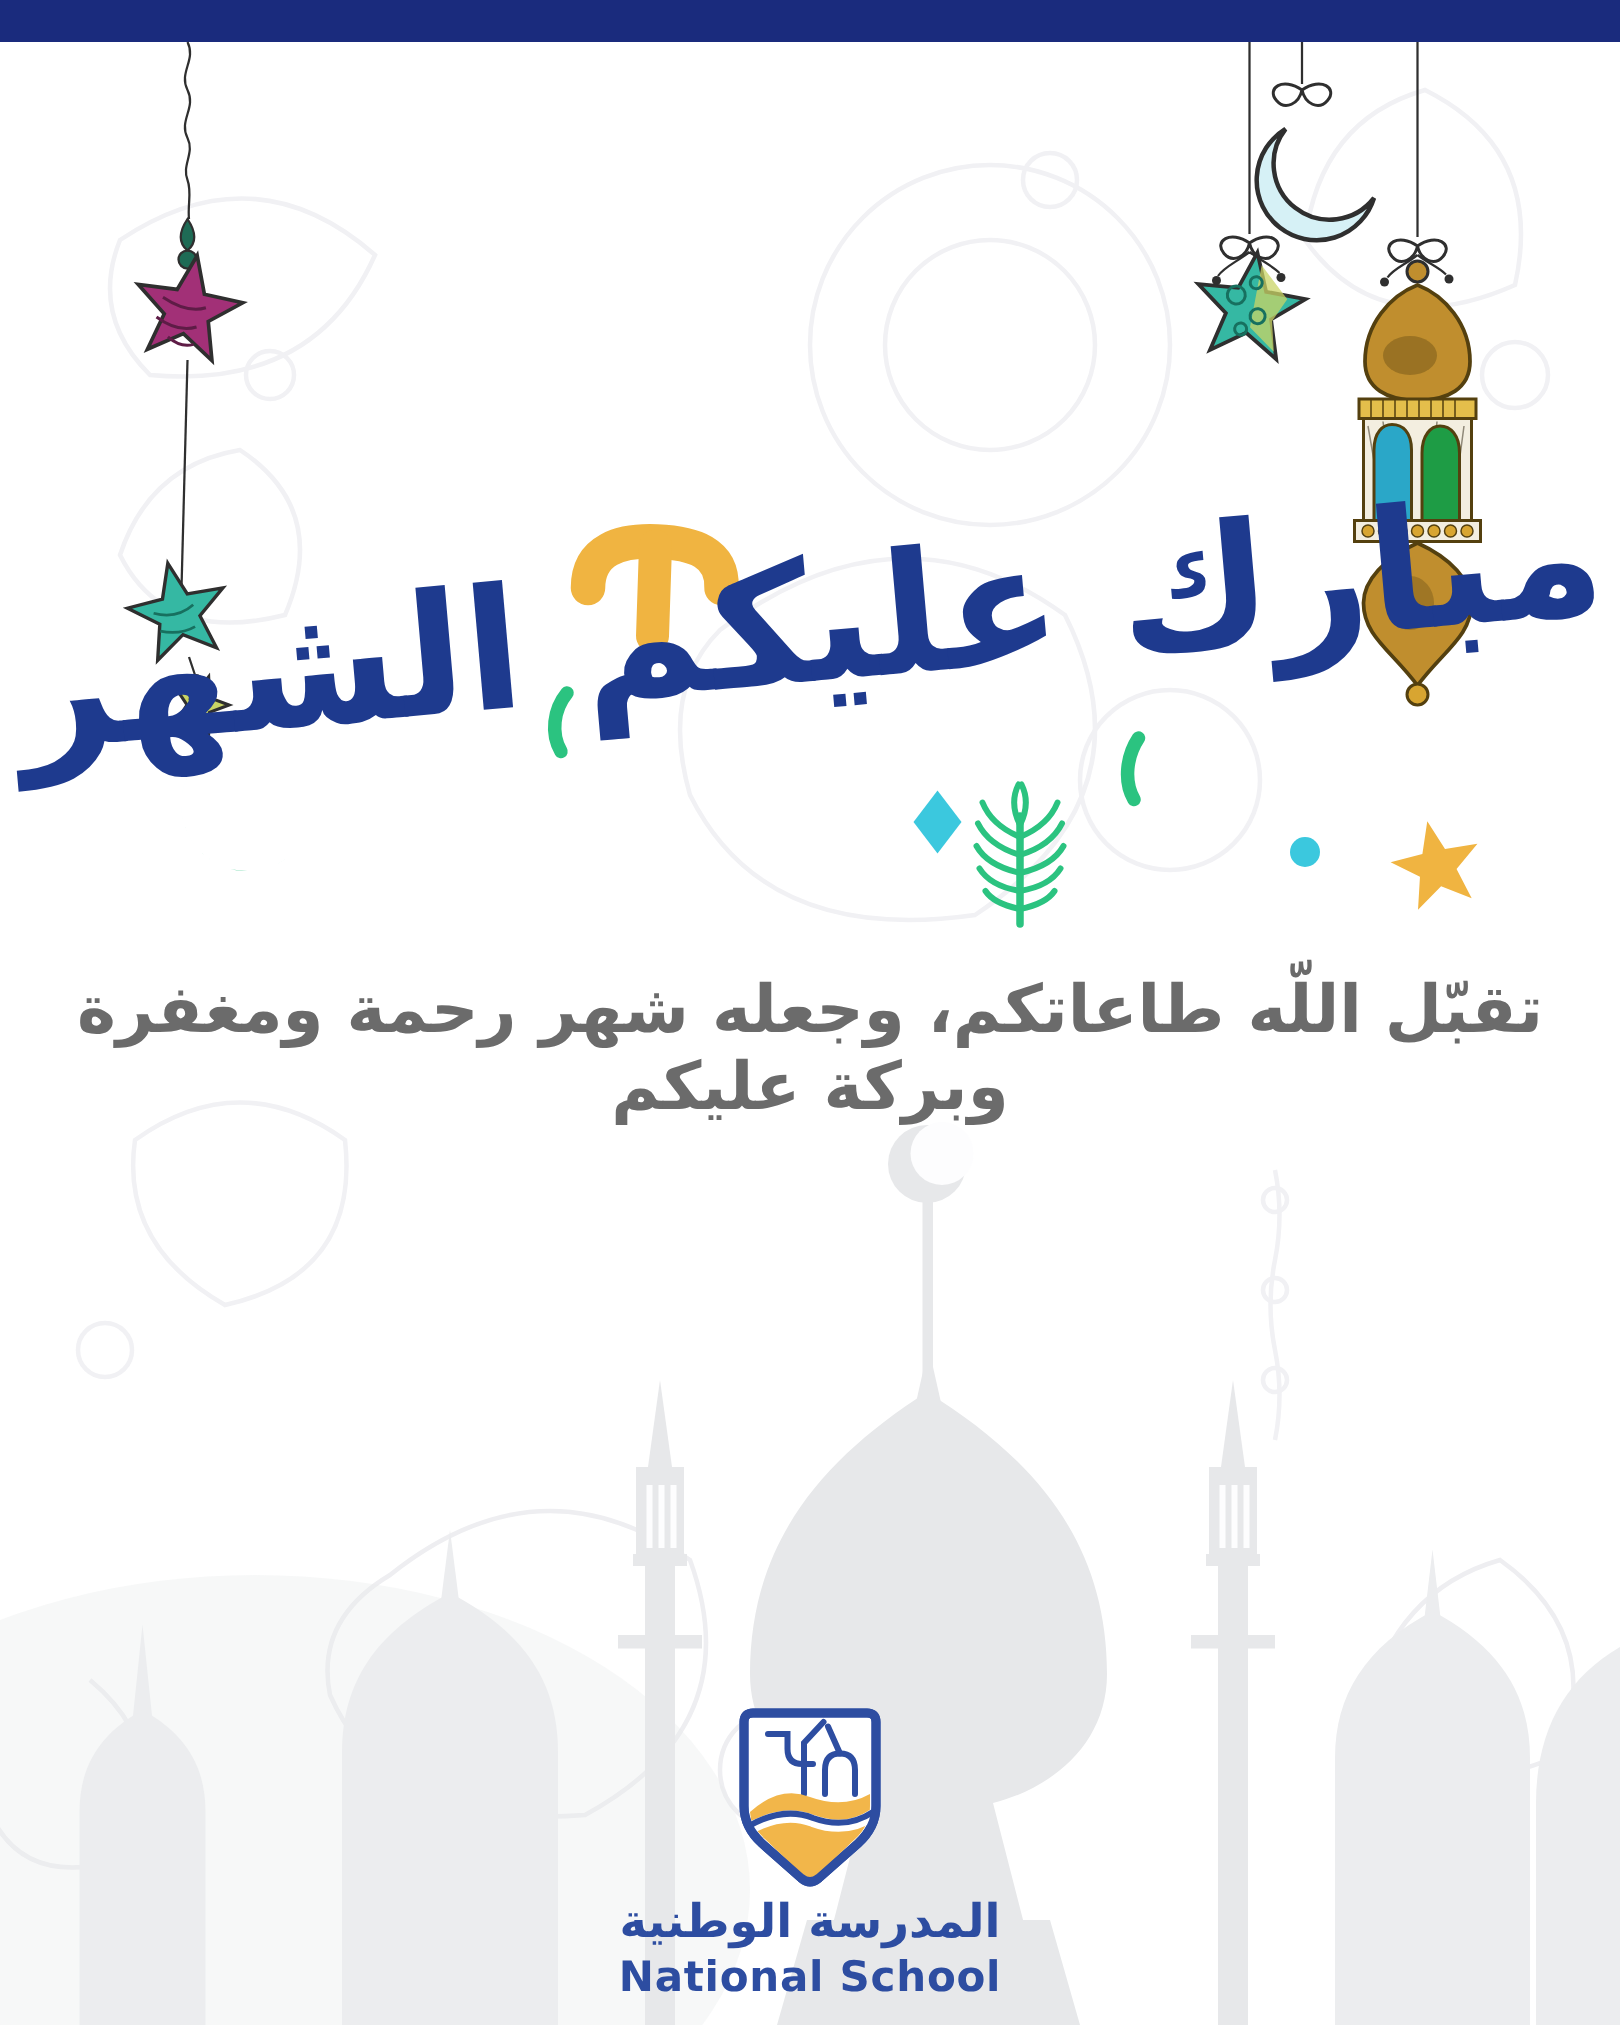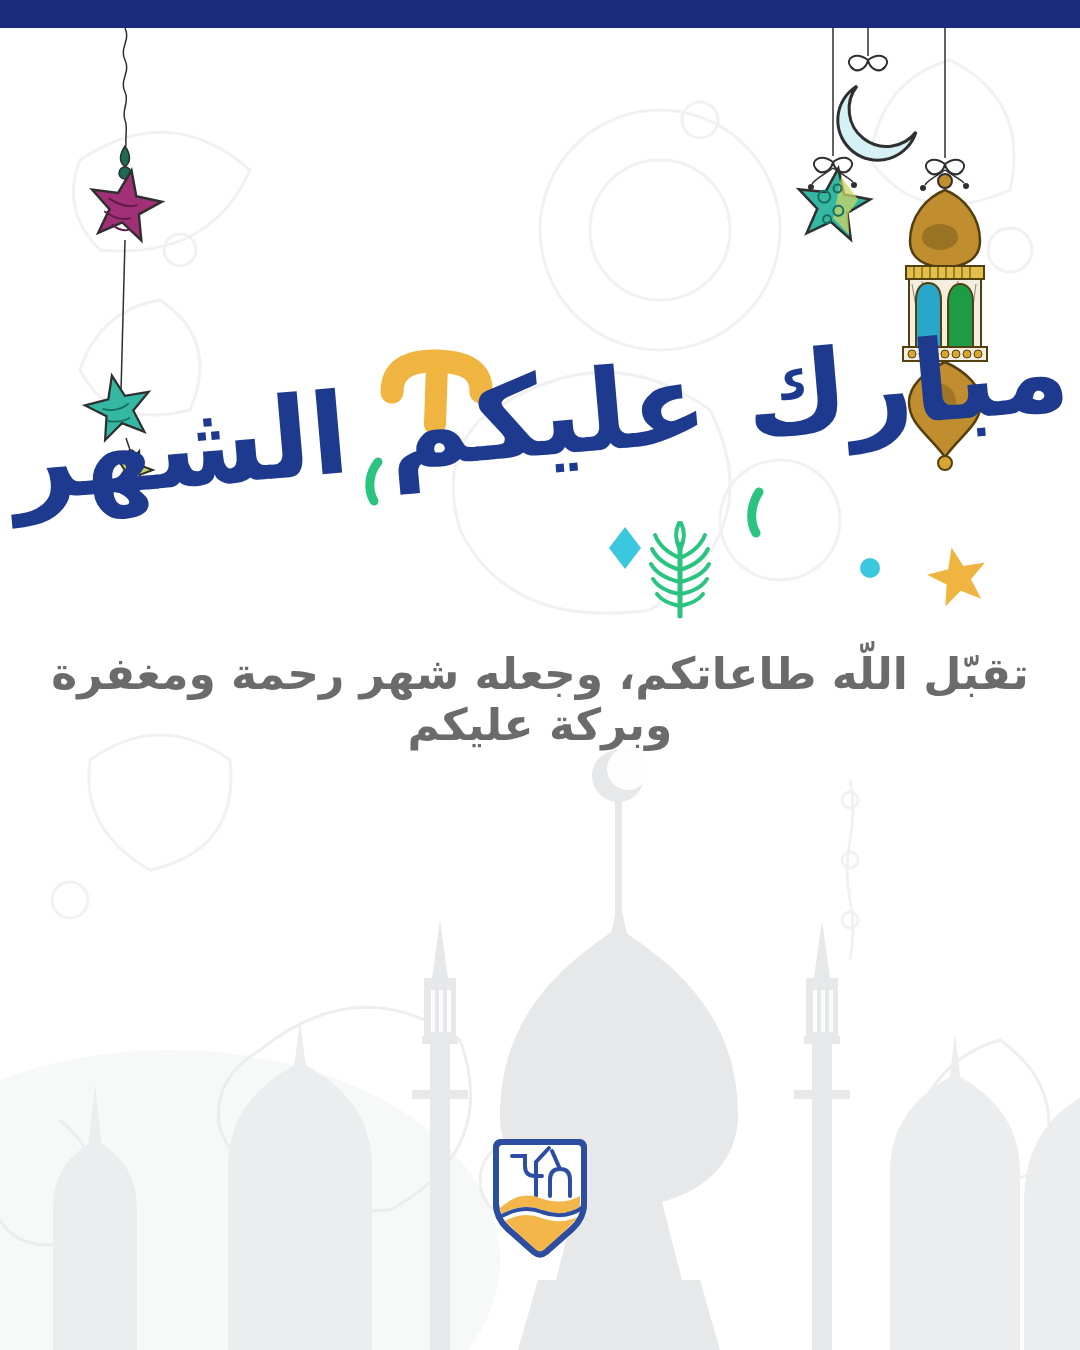--- a/index.html
+++ b/index.html
@@ -251,13 +251,15 @@
       <path d="M20,18 H33 V28 Q33,38 43,38 H50"></path>
       <path d="M57,10 L44,24 V58"></path>
       <path d="M58,58 V42 Q58,31 68,31 Q78,31 78,42 V58"></path>
       <path d="M68,31 L60,13"></path>
     </g>
     <path d="M8,70 Q28,52 48,60 Q70,68 88,58 V66 Q88,79 78,88 L54,111 Q48,116 42,111 L18,88 Q8,79 8,70 Z" fill="var(--c-logo_gold)"></path>
     <path d="M6,82 Q30,68 50,76 Q72,84 90,72" stroke="#ffffff" stroke-width="8" fill="none"></path>
     <path d="M6,80 Q30,66 50,74 Q72,82 90,70" stroke="var(--c-logo_blue)" stroke-width="4" fill="none"></path>
     <path d="M10,4 H86 Q92,4 92,10 V66 Q92,80 80,91 L54,114 Q48,119 42,114 L16,91 Q4,80 4,66 V10 Q4,4 10,4 Z" fill="none" stroke="var(--c-logo_blue)" stroke-width="6" stroke-linejoin="round"></path>
   </svg>
+  <div class="logo-ar">المدرسة الوطنية</div>
+  <div class="logo-en">National School</div>
 </div>
 
 </body></html>

